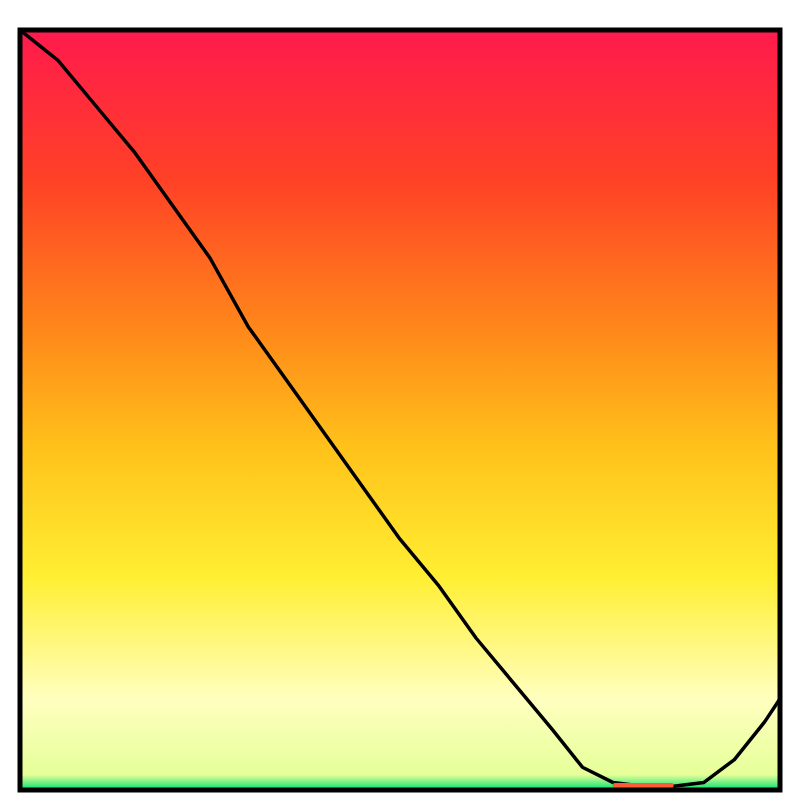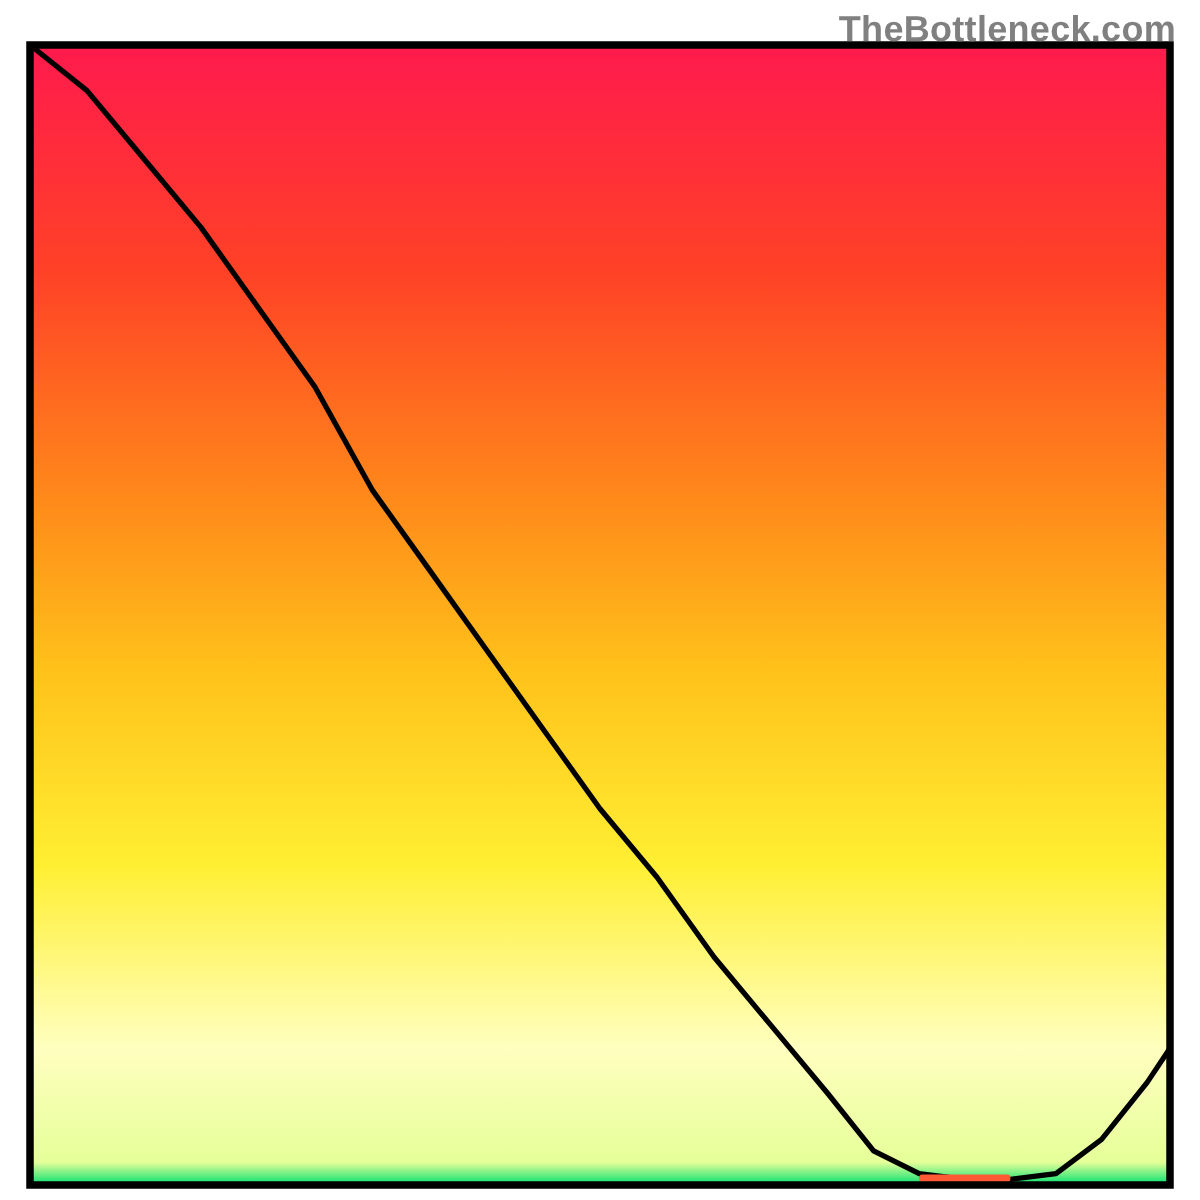--- a/index.html
+++ b/index.html
@@ -27,21 +27,20 @@
     user-select: none;
   }
   svg {
     display: block;
   }
 </style>
 </head>
 <body>
 
 <div class="stage">
-  <div class="watermark">TheBottleneck.com</div>
 
   <svg id="chart-svg" width="800" height="800" viewBox="0 0 800 800">
     <defs>
       <linearGradient id="bg-grad" x1="0" y1="0" x2="0" y2="1">
           <stop offset="0.00%" stop-color="#ff1a4d"></stop>
           <stop offset="20.00%" stop-color="#ff4226"></stop>
           <stop offset="40.00%" stop-color="#ff8a1a"></stop>
           <stop offset="55.00%" stop-color="#ffc21a"></stop>
           <stop offset="72.00%" stop-color="#ffef33"></stop>
           <stop offset="88.00%" stop-color="#ffffbf"></stop>

